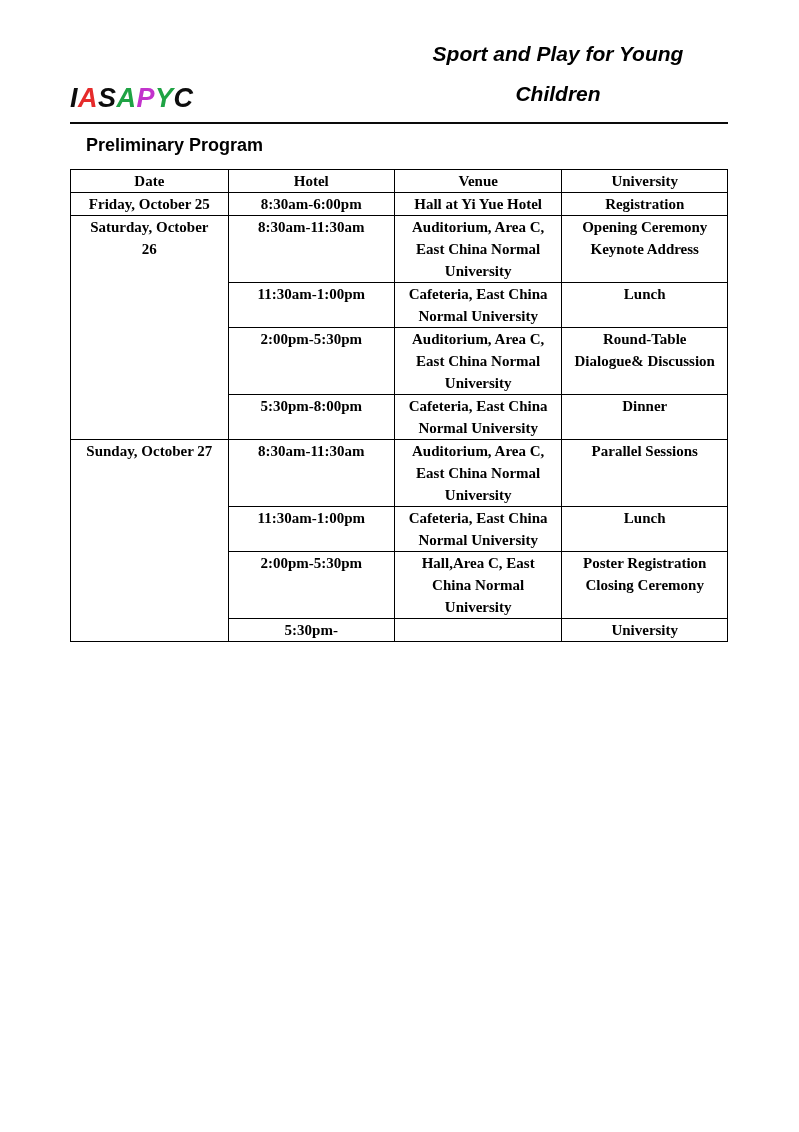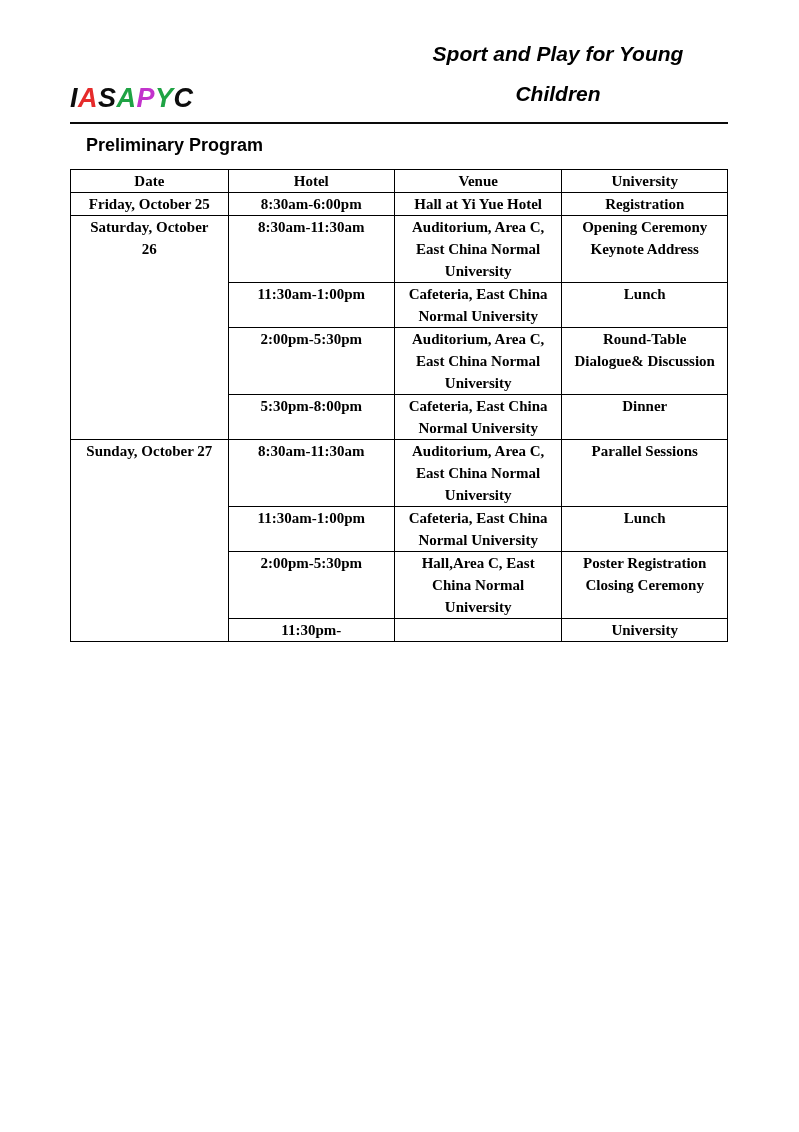--- a/index.html
+++ b/index.html
@@ -165,20 +165,20 @@
       </tr>
       <tr>
         <td class="time-cell">2:00pm-5:30pm</td>
         <td class="venue-cell">Hall,Area C, East
 China Normal
 University</td>
         <td class="activities-cell">Poster Registration
 Closing Ceremony</td>
       </tr>
       <tr class="one-line">
-        <td class="time-cell">11:30pm-</td>
+        <td class="time-cell">5:30pm-</td>
         <td class="venue-cell"></td>
         <td class="activities-cell">University</td>
       </tr>
     </tbody>
   </table>
 
 </div>
 
 </body></html>

